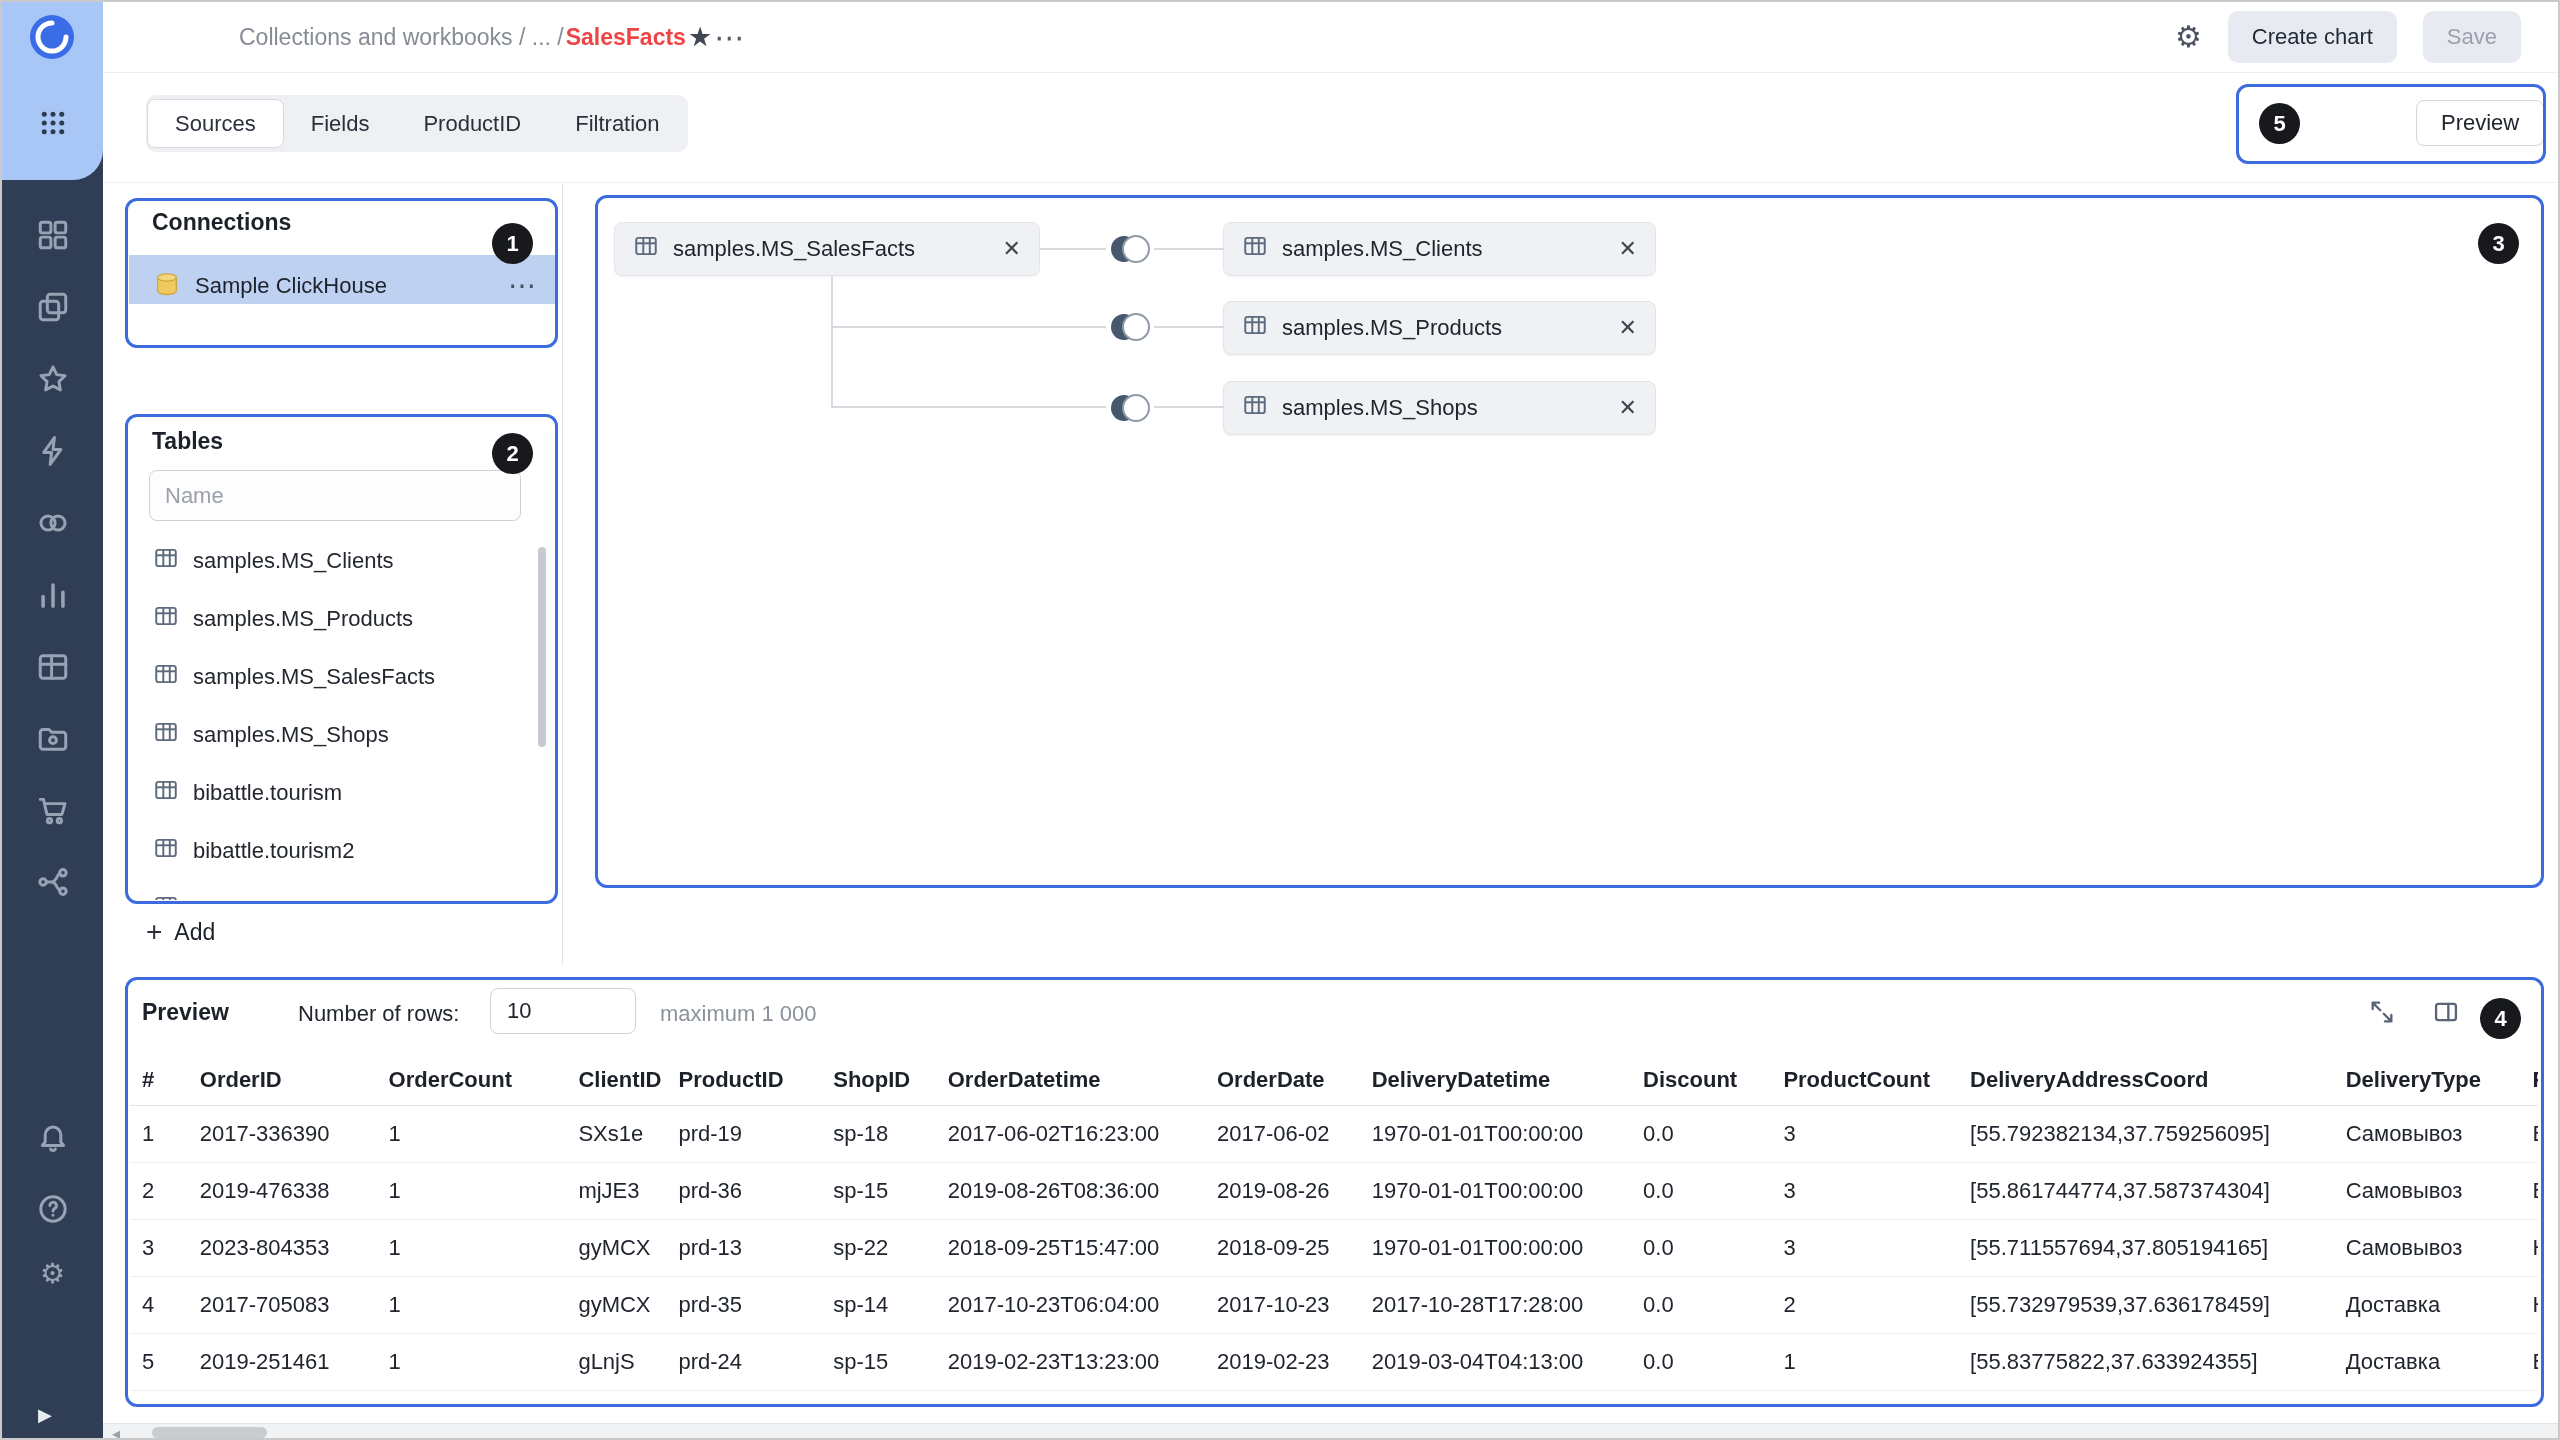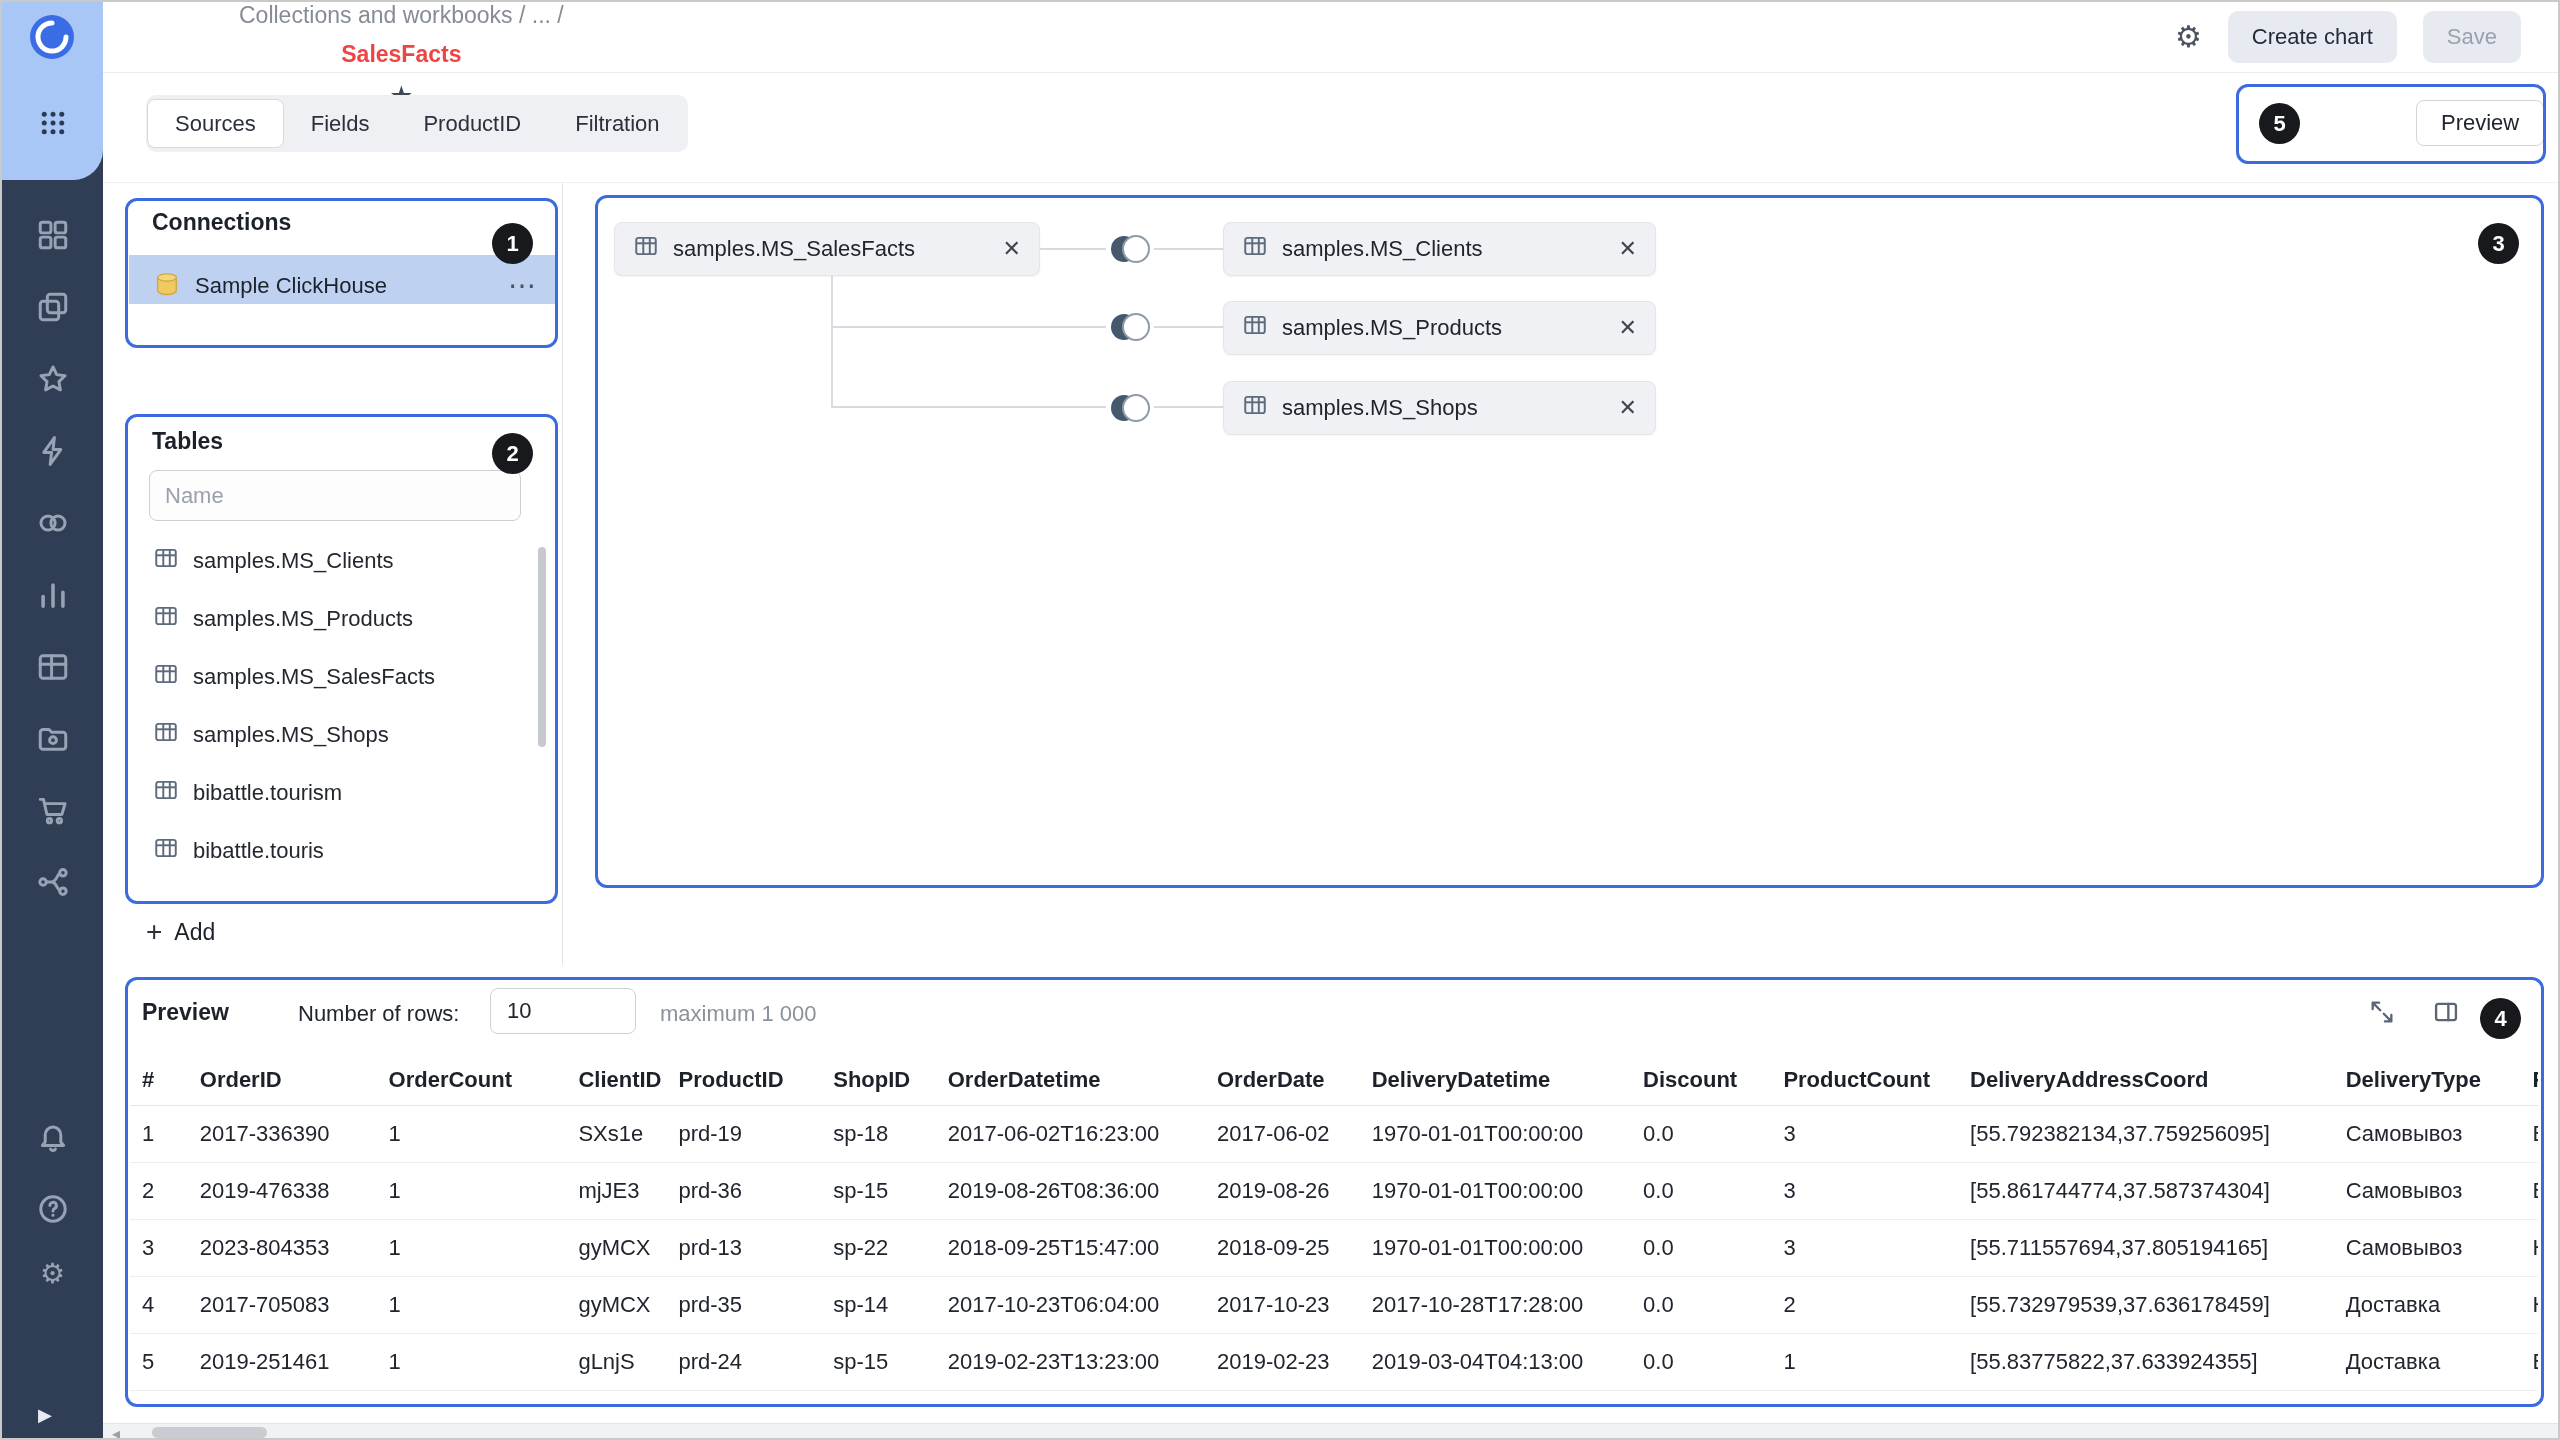--- a/index.html
+++ b/index.html
@@ -13,21 +13,21 @@
   .logo { position:absolute; left:27px; top:12px; }
   .apps-icon { position:absolute; left:36px; top:106px; }
   .side-ic { position:absolute; left:0; width:101px; display:flex; justify-content:center; cursor:pointer; }
   .nic { stroke:#97a3b4; fill:none; stroke-width:2.1; stroke-linecap:round; stroke-linejoin:round; display:block; }
   .glyph { color:#97a3b4; line-height:1; text-align:center; width:101px; position:absolute; left:0; }
 
   
   .topbar { position:absolute; left:101px; top:0; right:0; height:70px; background:#fff; }
   .topline { position:absolute; left:101px; top:70px; width:2459px; height:1px; background:#ededef; }
   .workline { position:absolute; left:101px; top:180px; width:2459px; height:1px; background:#f0f0f2; }
-  .breadcrumb { position:absolute; left:136px; top:0; height:70px; display:flex; align-items:center; gap:12px; font-size:23px;flex-direction:column; }
+  .breadcrumb { position:absolute; left:136px; top:0; height:70px; display:flex; align-items:center; gap:2px; font-size:23px; }
   .bc-prefix { color:#868c95; }
   .bc-current { color:#ef4444; font-weight:700; }
   .bc-star { color:#3f4752; font-size:27px; }
   .bc-dots { color:#565c66; font-size:30px; letter-spacing:2px; }
   .top-actions { position:absolute; right:37px; top:0; height:70px; display:flex; align-items:center; gap:26px; }
   .gear-top { font-size:30px; color:#4b5363; line-height:1; cursor:pointer; }
   .btn { height:52px; border:none; border-radius:10px; background:#e7eaf0; color:#222b3a; font-size:22px; padding:8px 24px; display:flex; align-items:center; font-family:inherit; cursor:pointer; }
   .btn.disabled { color:#9aa1ad; }
 
   
@@ -288,20 +288,29 @@
   <div class="table-row">
     <span><svg width="26" height="26" viewBox="0 0 24 24" fill="none" stroke="#5e6b7c" stroke-width="1.8">
             <rect x="3" y="4.5" width="18" height="15" rx="2"></rect>
             <line x1="3" y1="9.5" x2="21" y2="9.5"></line>
             <line x1="9.5" y1="4.5" x2="9.5" y2="19.5"></line>
             <line x1="15.5" y1="4.5" x2="15.5" y2="19.5"></line>
           </svg></span>
     <span>bibattle.tourism</span>
   </div>
 
+  <div class="table-row">
+    <span><svg width="26" height="26" viewBox="0 0 24 24" fill="none" stroke="#5e6b7c" stroke-width="1.8">
+            <rect x="3" y="4.5" width="18" height="15" rx="2"></rect>
+            <line x1="3" y1="9.5" x2="21" y2="9.5"></line>
+            <line x1="9.5" y1="4.5" x2="9.5" y2="19.5"></line>
+            <line x1="15.5" y1="4.5" x2="15.5" y2="19.5"></line>
+          </svg></span>
+    <span>bibattle.tourism2</span>
+  </div>
 
   <div class="table-row">
     <span><svg width="26" height="26" viewBox="0 0 24 24" fill="none" stroke="#5e6b7c" stroke-width="1.8">
             <rect x="3" y="4.5" width="18" height="15" rx="2"></rect>
             <line x1="3" y1="9.5" x2="21" y2="9.5"></line>
             <line x1="9.5" y1="4.5" x2="9.5" y2="19.5"></line>
             <line x1="15.5" y1="4.5" x2="15.5" y2="19.5"></line>
           </svg></span>
     <span>bibattle.touris</span>
   </div>

